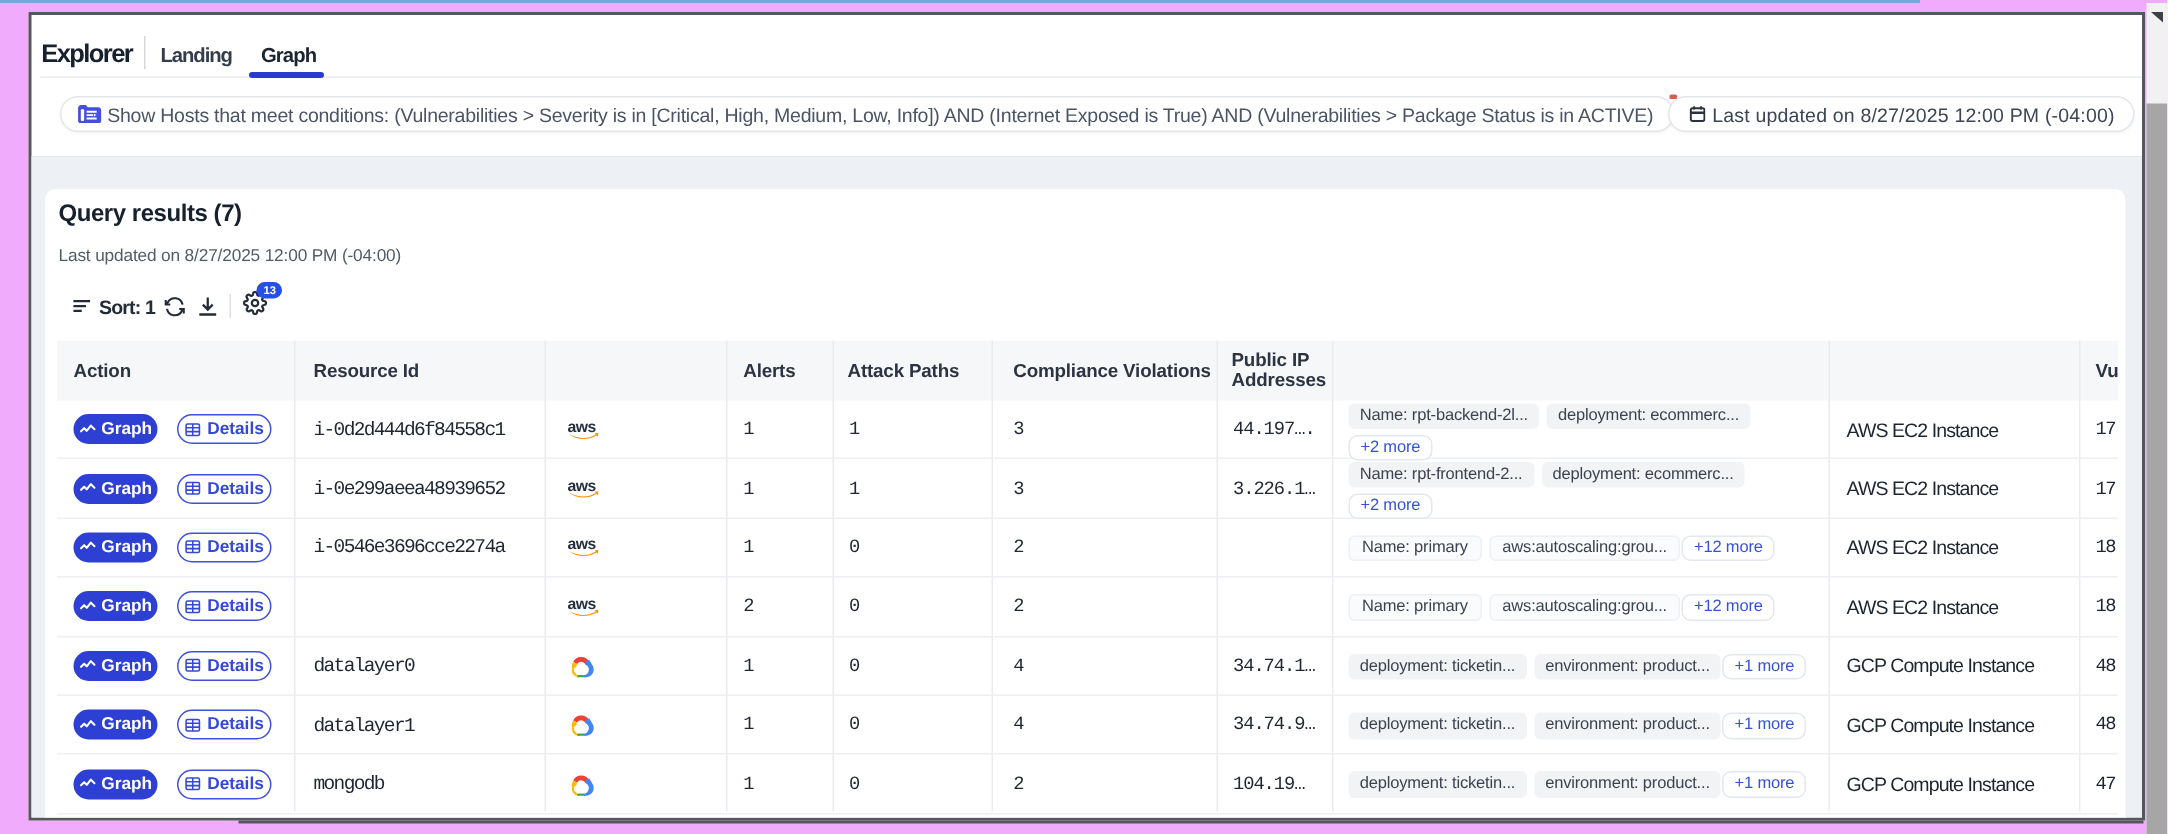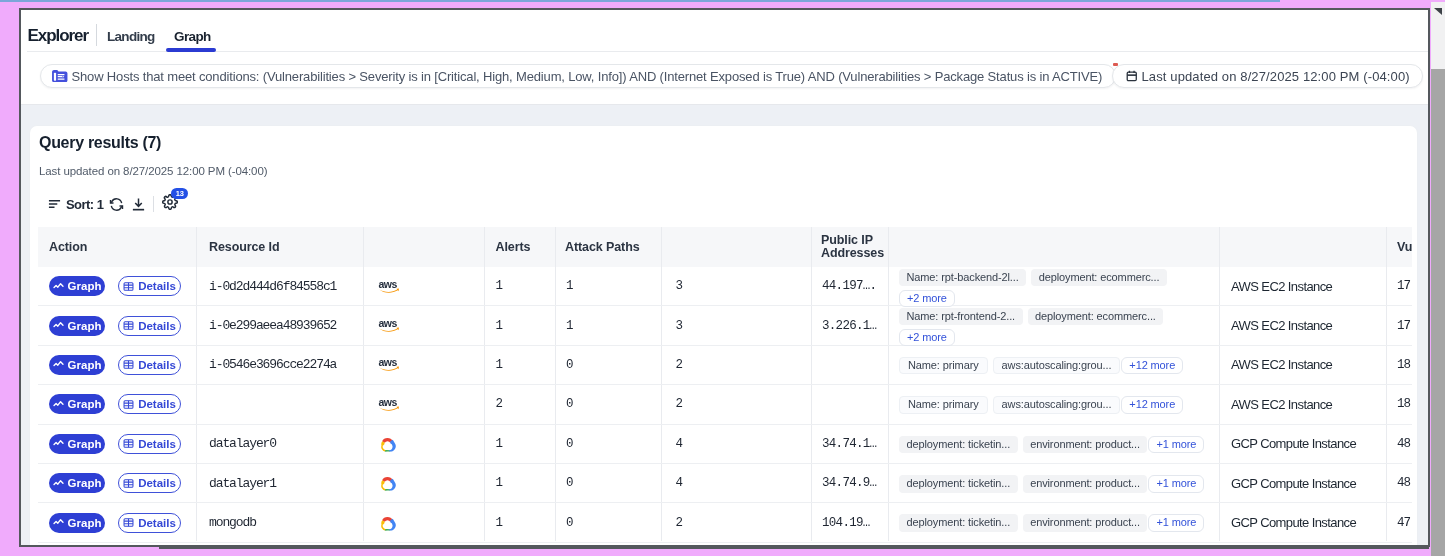--- a/index.html
+++ b/index.html
@@ -150,20 +150,21 @@
       <div id="badge13">13</div>
     </div>
   </div>
 
   <div class="abs" id="tbl">
       <div id="thead">
         <div class="th" style="left:11px">Action</div>
         <div class="th" style="left:171px">Resource Id</div>
         <div class="th" style="left:457.5px">Alerts</div>
         <div class="th" style="left:527px">Attack Paths</div>
+        <div class="th" style="left:637.5px">Compliance Violations</div>
         <div class="th" style="left:783px">Public IP<br>Addresses</div>
         <div class="th" style="left:1359px">Vulnerabilities</div>
       </div>
       <div class="vsep" style="left:157.5px"></div>
       <div class="vsep" style="left:325px"></div>
       <div class="vsep" style="left:446px"></div>
       <div class="vsep" style="left:517px"></div>
       <div class="vsep" style="left:623px"></div>
       <div class="vsep" style="left:772.5px"></div>
       <div class="vsep" style="left:849.7px"></div>

